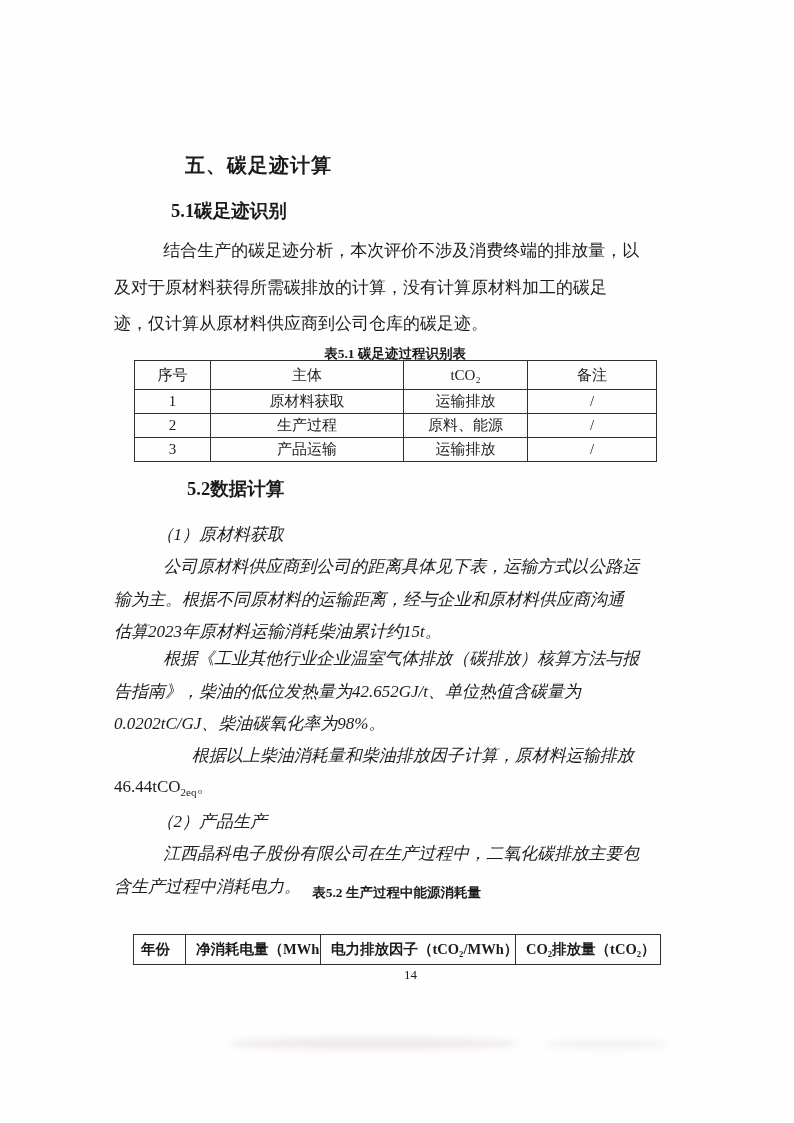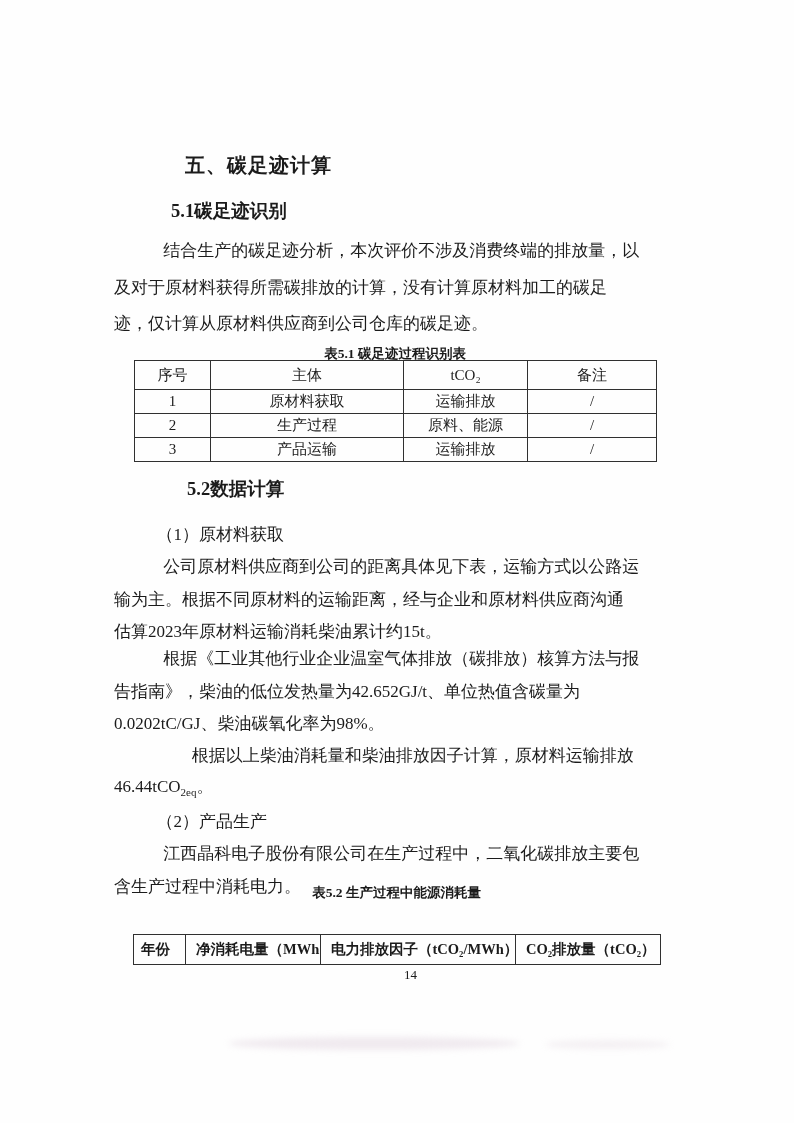--- a/index.html
+++ b/index.html
@@ -10,21 +10,21 @@
     color:#1b1b1b;
   }
   .abs { position:absolute; }
   .chapter { font-size:20px; font-weight:bold; letter-spacing:1px; margin:8px; }
   .sechead { font-size:18.5px; font-weight:bold; margin:0; }
   .para {
     width:548px; font-size:17px; white-space:pre-line;
     text-align:left;
   }
   .lh-wide  { line-height:36.5px; }
-  .lh-dense { line-height:32.5px; }
+  .lh-dense { line-height:32.5px;font-style:italic; }
   .indent-lg { text-indent:2.9em; }
   .indent-sm { text-indent:2.5em; }
   .caption { font-size:13.5px; font-weight:bold; text-align:center; }
   table.tbl { border-collapse:collapse; table-layout:fixed; }
   table.tbl th, table.tbl td {
     border:1.5px solid #303030; padding:0; margin:0;
     overflow:hidden; white-space:nowrap;
   }
   table.t51 { width:522px; }
   table.t51 th { height:28px; font-size:15px; font-weight:normal; text-align:center; vertical-align:middle; }

